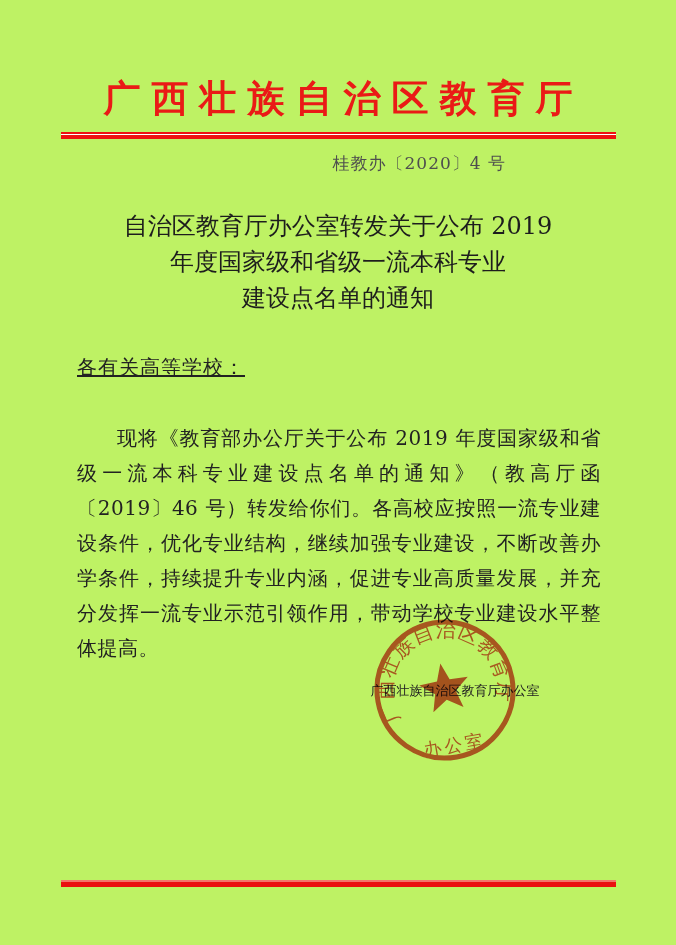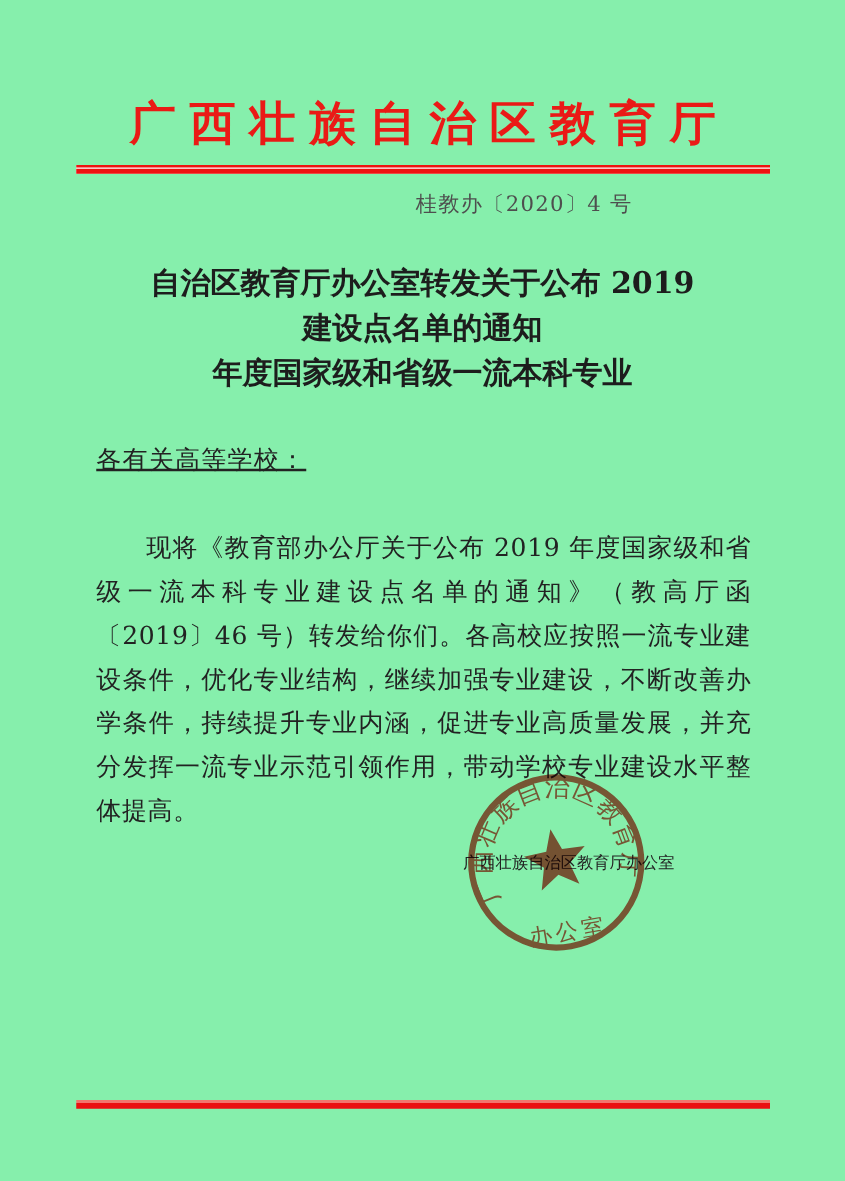--- a/index.html
+++ b/index.html
@@ -5,21 +5,21 @@
   * { margin: 0; padding: 0; box-sizing: border-box; }
   html, body { background: #ffffff; }
   body {
     font-family: "DejaVu Serif", "Liberation Serif", serif;
     width: 676px;
   }
   .page {
     position: relative;
     width: 676px;
     height: 945px;
-    background: #86efac;
+    background: #bef264;
     overflow: hidden;
   }
   
   .agency {
     position: absolute;
     top: 74px;
     left: 0;
     width: 676px;
     text-align: center;
     font-size: 37px;
@@ -51,21 +51,21 @@
     color: #4e4e4e;
     letter-spacing: 1px;
   }
   .notice-title {
     position: absolute;
     top: 208px;
     left: 0;
     width: 676px;
     text-align: center;
     font-size: 24px;
-    font-weight: bold;
+    font-weight: normal;
     color: #1d1d1d;
     line-height: 36px;
   }
   .body-text {
     position: absolute;
     top: 350px;
     left: 77px;
     width: 524px;
     font-size: 20px;
     line-height: 35px;
@@ -118,22 +118,22 @@
 <div class="page">
 
   <div class="agency">广西壮族自治区教育厅</div>
 
   <div class="head-rule"></div>
 
   <div class="doc-number">桂教办〔2020〕4 号</div>
 
   <div class="notice-title">
     <div>自治区教育厅办公室转发关于公布 2019</div>
+    <div>年度国家级和省级一流本科专业</div>
     <div>建设点名单的通知</div>
-    <div>年度国家级和省级一流本科专业</div>
   </div>
 
   <div class="body-text">
     <div class="salutation">各有关高等学校：</div>
     <div class="paragraph">现将《教育部办公厅关于公布 2019 年度国家级和省级一流本科专业建设点名单的通知》（教高厅函〔2019〕46 号）转发给你们。各高校应按照一流专业建设条件，优化专业结构，继续加强专业建设，不断改善办学条件，持续提升专业内涵，促进专业高质量发展，并充分发挥一流专业示范引领作用，带动学校专业建设水平整体提高。</div>
   </div>
 
   <div class="signature">
     <div>广西壮族自治区教育厅办公室</div>
   </div>

